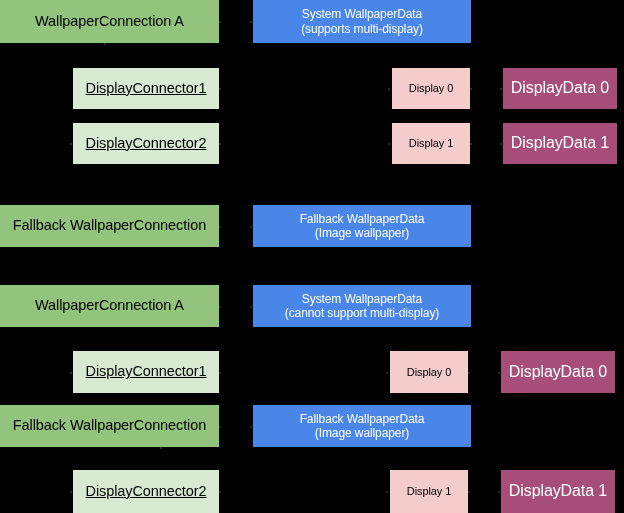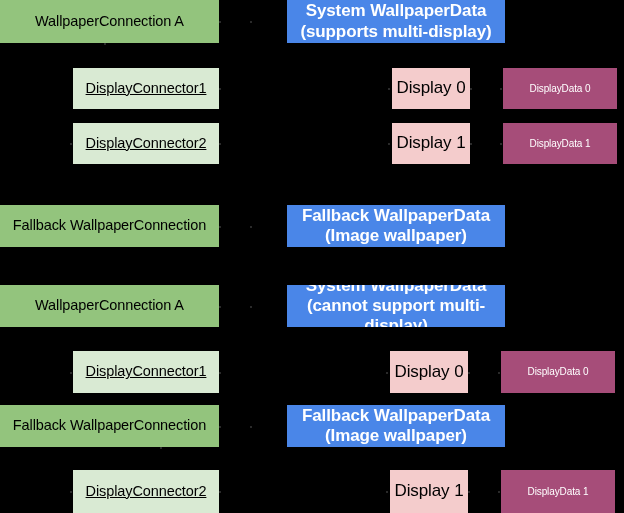--- a/index.html
+++ b/index.html
@@ -38,34 +38,33 @@
   .kind-connector {
     background: #d9ead3;
     color: #000000;
     font-size: 14.5px;
     font-weight: 400;
     text-decoration: underline;
   }
   .kind-wallpaperdata {
     background: #4a86e8;
     color: #ffffff;
-    font-size: 17px;
-    font-weight: 700;
-    margin-left: 34px;
+    font-size: 12px;
+    font-weight: 400;
   }
   .kind-display {
     background: #f4cccc;
     color: #000000;
-    font-size: 17px;
+    font-size: 11px;
     font-weight: 400;
   }
   .kind-displaydata {
     background: #a64d79;
     color: #ffffff;
-    font-size: 10px;
+    font-size: 16px;
     font-weight: 400;
   }
   .edge-dot {
     position: absolute;
     width: 2px;
     height: 2px;
     background: #2a2a2a;
   }
 </style>
 </head>

